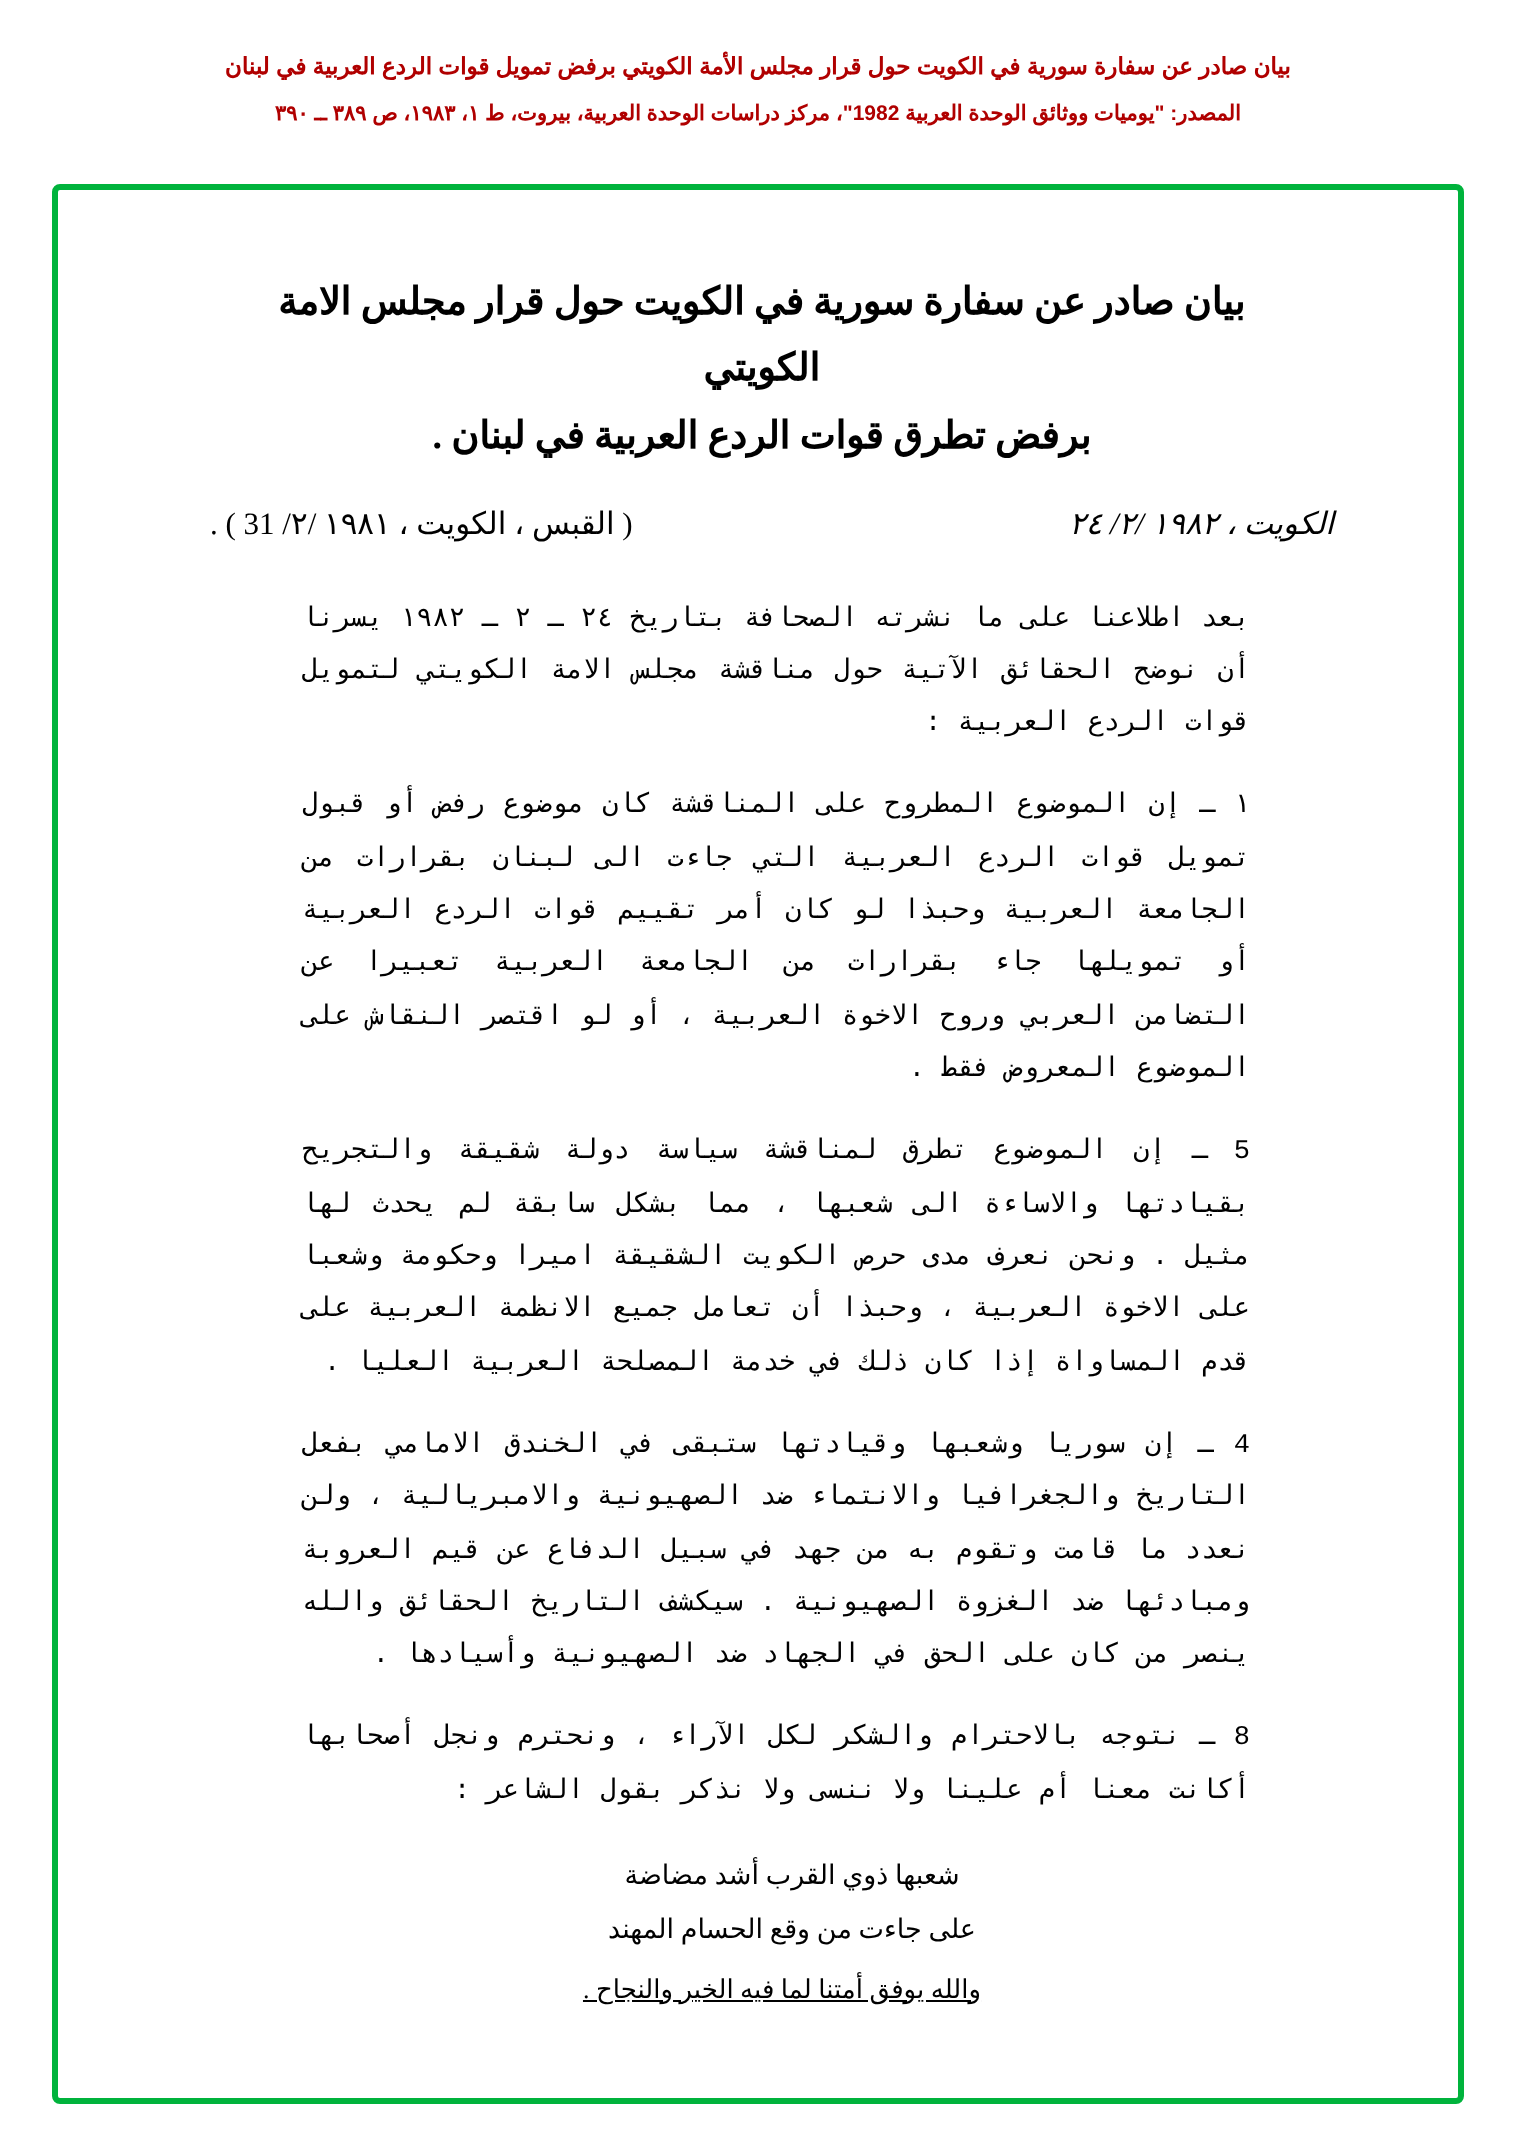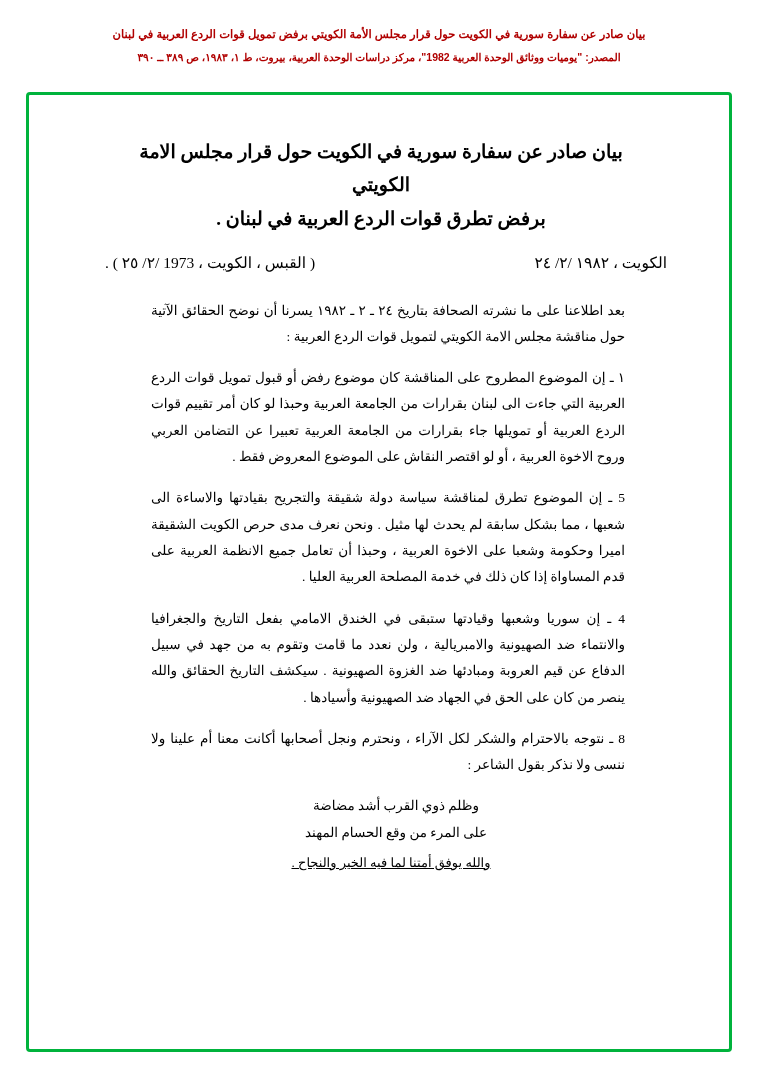--- a/index.html
+++ b/index.html
@@ -83,30 +83,31 @@
 
   .doc-dateline {
     margin-top: 16px;
     font-size: 15.5px;
     line-height: 1.6;
     display: flex;
     justify-content: space-between;
     align-items: baseline;
     padding: 0 14px 0 24px;
   }
-  .dateline-right { white-space: nowrap; }
+  .dateline-right { white-space: nowrap; font-style: italic; }
   .dateline-left { white-space: nowrap; }
 
   .para {
     margin-top: 15px;
     font-size: 13.5px;
     line-height: 1.95;
     text-align: justify;
     text-align-last: right;
     padding: 0 56px 0 70px;
+    font-family: Liberation Mono, monospace;
   }
   .para.intro {
     margin-top: 22px;
   }
 
   .poem {
     margin-top: 12px;
     text-align: center;
     font-size: 13.5px;
     line-height: 2.0;
@@ -136,32 +137,32 @@
   <div class="frame">
     <div class="doc-body">
 
       <div class="doc-title">
         <div>بيان صادر عن سفارة سورية في الكويت حول قرار مجلس الامة الكويتي</div>
         <div>برفض تطرق قوات الردع العربية في لبنان .</div>
       </div>
 
       <div class="doc-dateline">
         <span class="dateline-right">الكويت ، ١٩٨٢ /٢/ ٢٤</span>
-        <span class="dateline-left">( القبس ، الكويت ، 1973 /٢/ ٢٥ ) .</span>
+        <span class="dateline-left">( القبس ، الكويت ، ١٩٨١ /٢/ 31 ) .</span>
       </div>
 
       <p class="para intro">بعد اطلاعنا على ما نشرته الصحافة بتاريخ ٢٤ ـ ٢ ـ ١٩٨٢ يسرنا أن نوضح الحقائق الآتية حول مناقشة مجلس الامة الكويتي لتمويل قوات الردع العربية :</p>
       <p class="para">١ ـ إن الموضوع المطروح على المناقشة كان موضوع رفض أو قبول تمويل قوات الردع العربية التي جاءت الى لبنان بقرارات من الجامعة العربية وحبذا لو كان أمر تقييم قوات الردع العربية أو تمويلها جاء بقرارات من الجامعة العربية تعبيرا عن التضامن العربي وروح الاخوة العربية ، أو لو اقتصر النقاش على الموضوع المعروض فقط .</p>
       <p class="para">5 ـ إن الموضوع تطرق لمناقشة سياسة دولة شقيقة والتجريح بقيادتها والاساءة الى شعبها ، مما بشكل سابقة لم يحدث لها مثيل . ونحن نعرف مدى حرص الكويت الشقيقة اميرا وحكومة وشعبا على الاخوة العربية ، وحبذا أن تعامل جميع الانظمة العربية على قدم المساواة إذا كان ذلك في خدمة المصلحة العربية العليا .</p>
       <p class="para">4 ـ إن سوريا وشعبها وقيادتها ستبقى في الخندق الامامي بفعل التاريخ والجغرافيا والانتماء ضد الصهيونية والامبريالية ، ولن نعدد ما قامت وتقوم به من جهد في سبيل الدفاع عن قيم العروبة ومبادئها ضد الغزوة الصهيونية . سيكشف التاريخ الحقائق والله ينصر من كان على الحق في الجهاد ضد الصهيونية وأسيادها .</p>
       <p class="para">8 ـ نتوجه بالاحترام والشكر لكل الآراء ، ونحترم ونجل أصحابها أكانت معنا أم علينا ولا ننسى ولا نذكر بقول الشاعر :</p>
 
       <div class="poem">
-        <div>وظلم ذوي القرب أشد مضاضة</div>
-        <div>على المرء من وقع الحسام المهند</div>
+        <div>شعبها ذوي القرب أشد مضاضة</div>
+        <div>على جاءت من وقع الحسام المهند</div>
       </div>
 
       <div class="closing">والله يوفق أمتنا لما فيه الخير والنجاح .</div>
 
     </div>
   </div>
 
 </div>
 
 </body></html>

